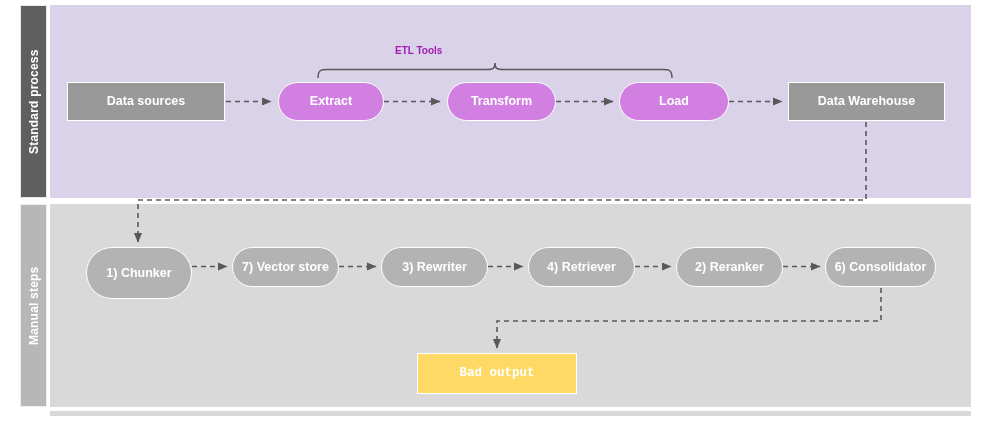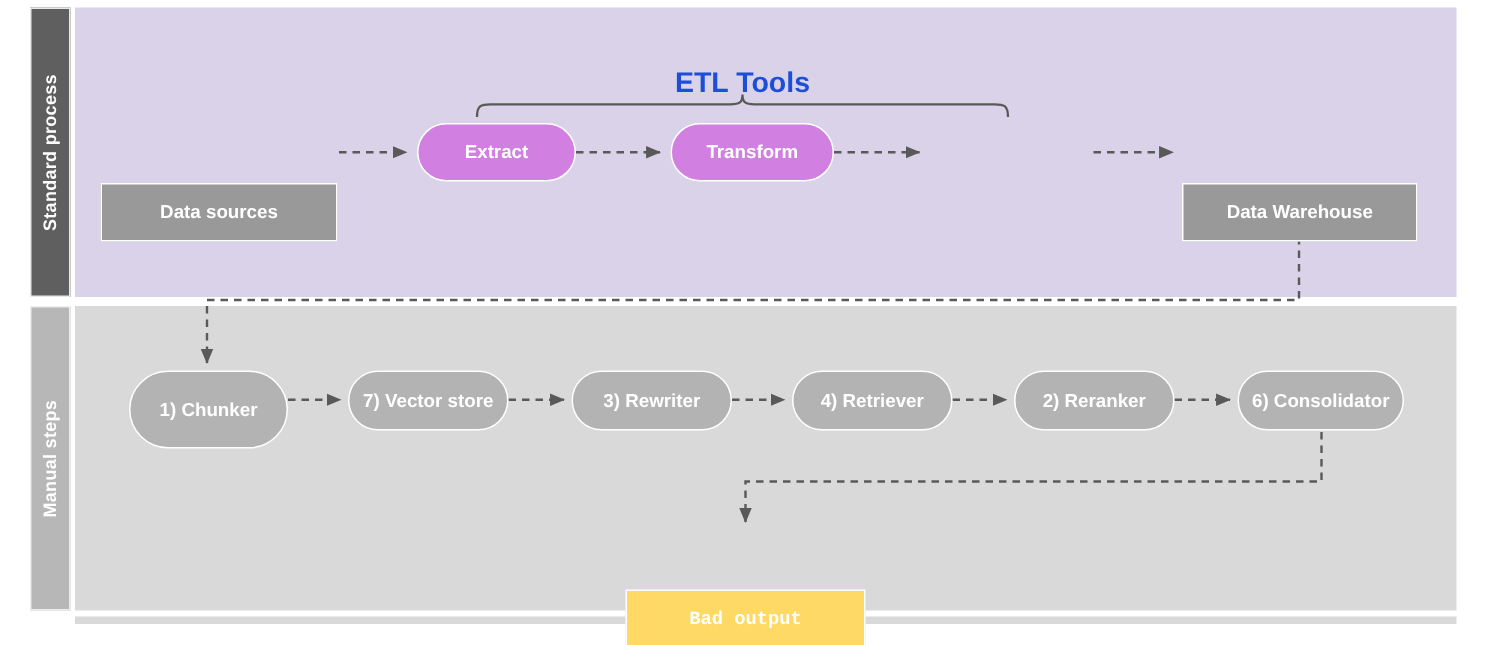--- a/index.html
+++ b/index.html
@@ -31,35 +31,35 @@
                      background:#d9d9d9;}
 
   
   .node{
     position:absolute;box-sizing:border-box;
     display:flex;align-items:center;justify-content:center;text-align:center;
     color:#ffffff;font-weight:bold;font-size:12.5px;line-height:1.2;
     border:1px solid #ffffff;
     padding:0 6px;
   }
-  .node.rect{border-radius:0;margin-top:40px;}
+  .node.rect{border-radius:0;}
   .node.pill{border-radius:999px;}
   .node.gray-box{background:#999999;}
   .node.purple-pill{background:#d37ae0;background:#d17fe0;}
   .node.gray-pill{background:#b3b3b3;}
   .node.yellow-box{background:#ffd966;font-family:Liberation Mono, monospace;}
 
   
   #wires{position:absolute;left:0;top:0;width:1003px;height:430px;
          pointer-events:none;}
 
   
   #etl-label{
     position:absolute;left:395px;top:45px;width:200px;
-    text-align:center;color:#1d4ed8;font-size:19px;font-weight:bold;
+    color:#a21caf;font-size:10px;font-weight:bold;
   }
 </style>
 </head>
 <body>
 
 <div id="canvas">
 
   <div class="lane-header" id="lane-top-header">Standard process</div>
   <div class="lane-body" id="lane-top-body"></div>
 
@@ -98,20 +98,21 @@
   </svg>
 
   <div id="etl-label">ETL Tools</div>
 
   <div class="node rect gray-box" style="left:67px;top:82px;width:158px;height:39px;">Data sources</div>
 
   <div class="node pill purple-pill" style="left:278px;top:82px;width:106px;height:39px;">Extract</div>
 
   <div class="node pill purple-pill" style="left:447px;top:82px;width:109px;height:39px;">Transform</div>
 
+  <div class="node pill purple-pill" style="left:619px;top:82px;width:110px;height:39px;">Load</div>
 
   <div class="node rect gray-box" style="left:788px;top:82px;width:157px;height:39px;">Data Warehouse</div>
 
   <div class="node pill gray-pill" style="left:86px;top:247px;width:106px;height:52px;">1) Chunker</div>
 
   <div class="node pill gray-pill" style="left:232px;top:247px;width:107px;height:40px;">7) Vector store</div>
 
   <div class="node pill gray-pill" style="left:381px;top:247px;width:107px;height:40px;">3) Rewriter</div>
 
   <div class="node pill gray-pill" style="left:528px;top:247px;width:107px;height:40px;">4) Retriever</div>

